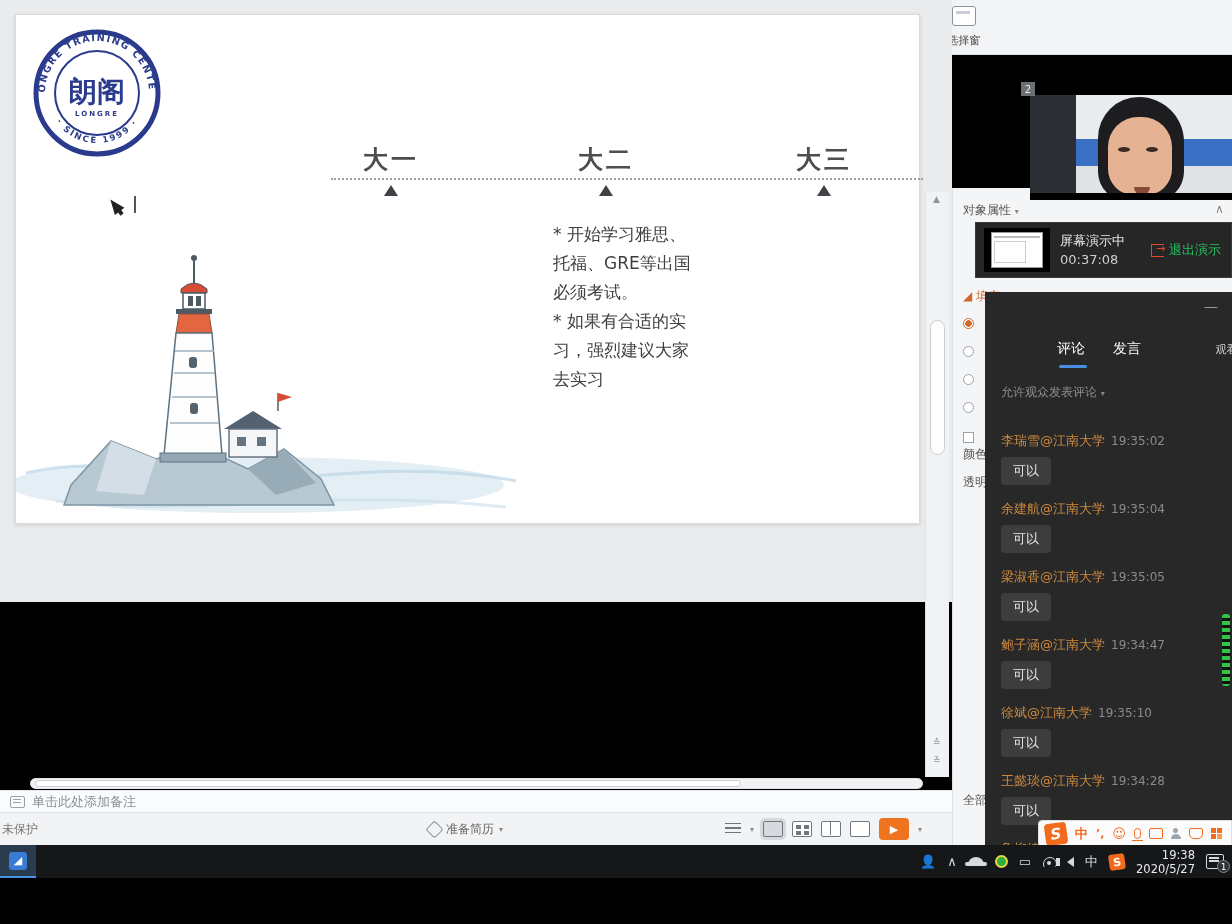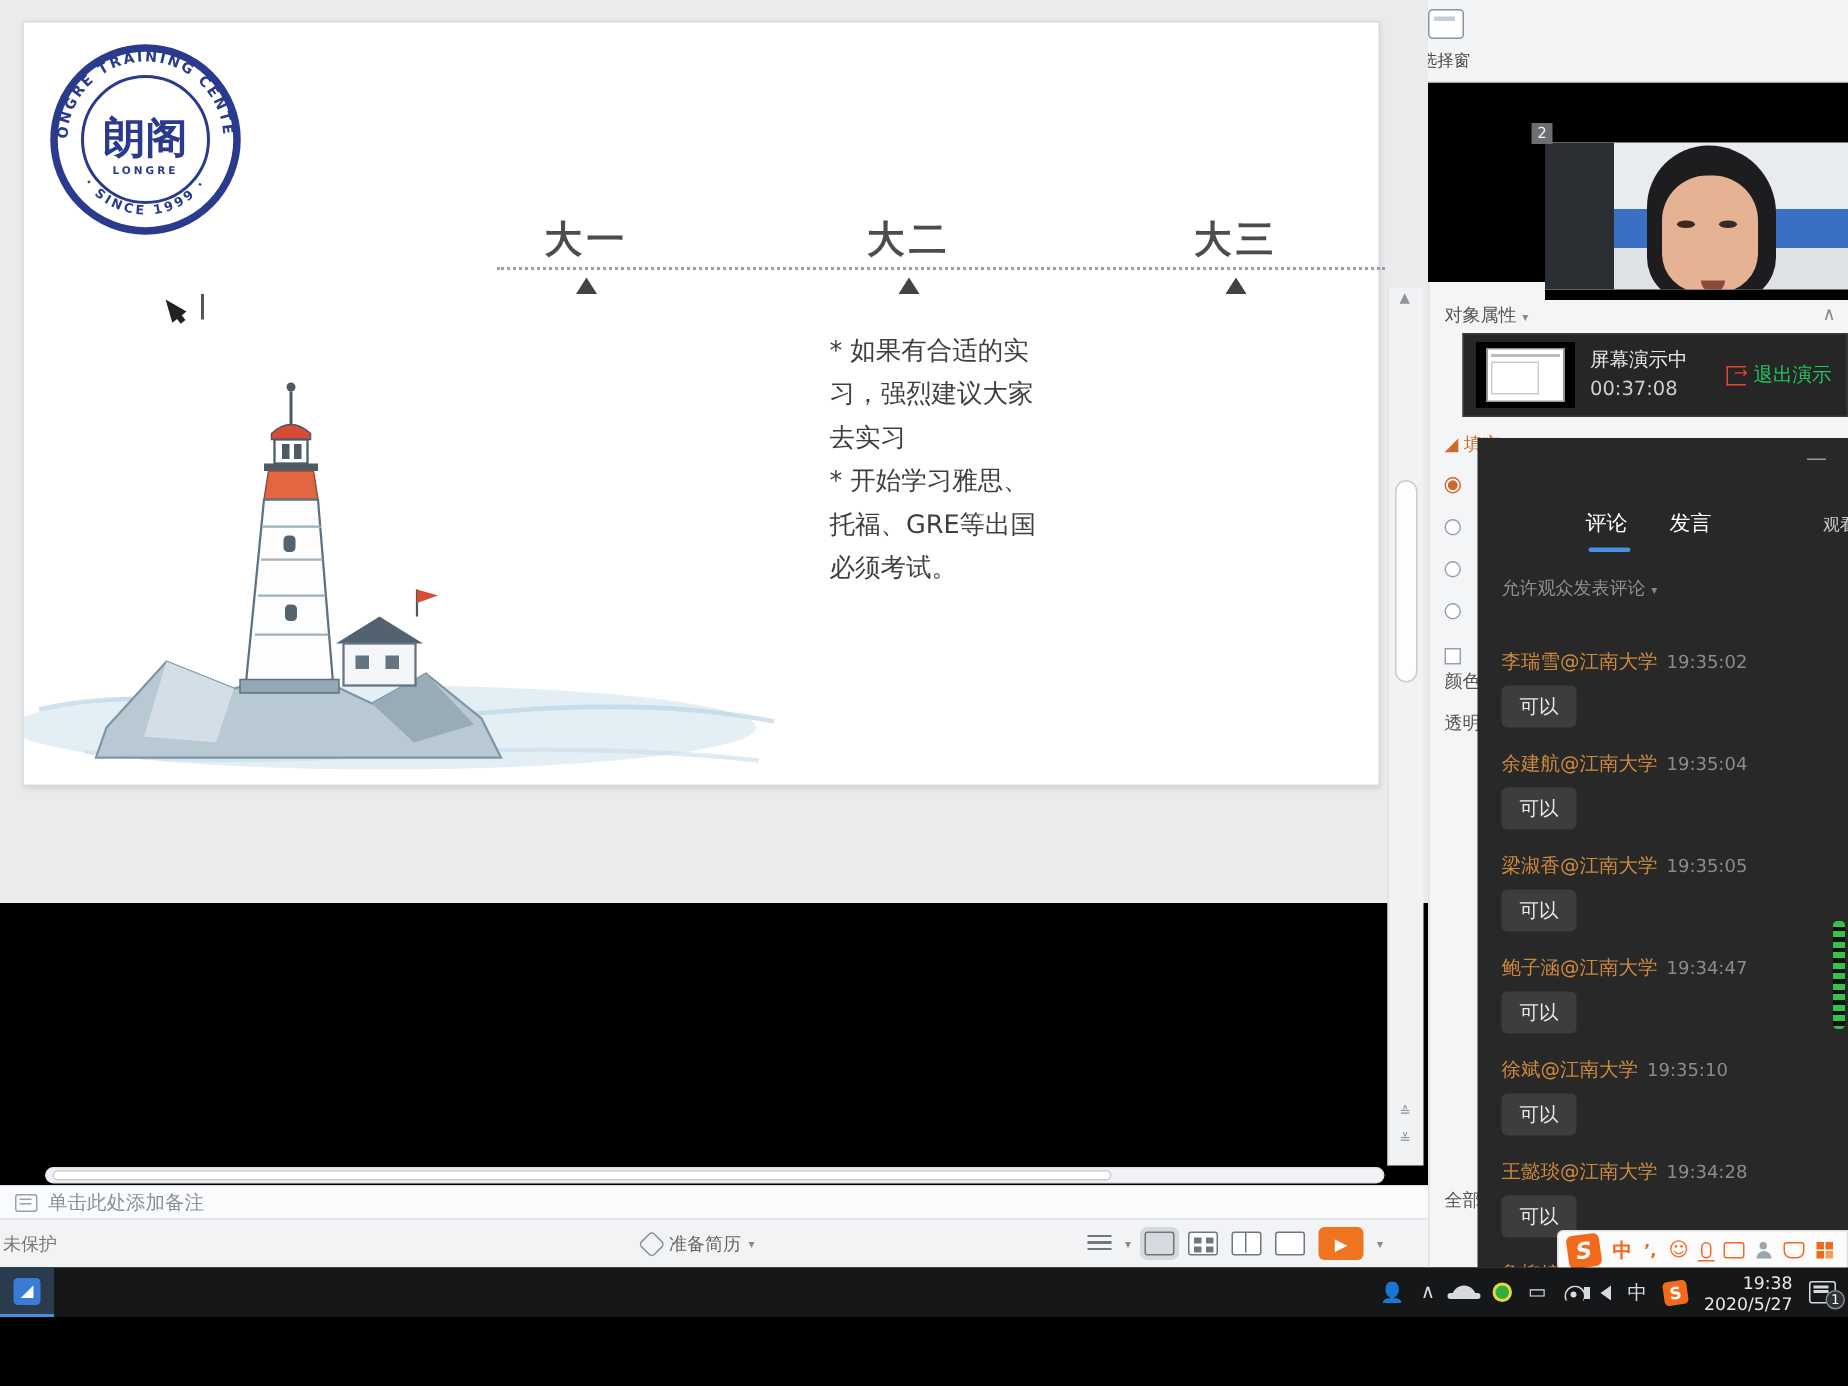--- a/index.html
+++ b/index.html
@@ -363,22 +363,22 @@
     <div class="stage-title" style="left:315px;">大一</div>
     <div class="stage-title" style="left:530px;">大二</div>
     <div class="stage-title" style="left:748px;">大三</div>
     <div class="tri" style="left:368px;"></div>
     <div class="tri" style="left:583px;"></div>
     <div class="tri" style="left:801px;"></div>
 
     <div class="stagecol" style="left:322px;width:140px;">
     </div>
     <div class="stagecol" style="left:537px;width:140px;">
+      <p>* 开始学习雅思、托福、GRE等出国必须考试。</p>
       <p>* 如果有合适的实习，强烈建议大家去实习</p>
-      <p>* 开始学习雅思、托福、GRE等出国必须考试。</p>
     </div>
 
     <svg width="505" height="292" viewBox="0 0 505 292" style="position:absolute;left:0;top:218px;">
       <ellipse cx="240" cy="252" rx="248" ry="28" fill="#e3eef5"></ellipse>
       <path d="M10,240 q60,-14 120,0 q80,12 180,2 q110,-10 190,6" stroke="#bcd6e5" stroke-width="3" fill="none" opacity=".7"></path>
       <path d="M40,268 q80,10 200,2 q140,-8 250,4" stroke="#c9dde9" stroke-width="3" fill="none" opacity=".6"></path>
       <polygon points="55,252 95,208 140,226 185,214 232,236 268,216 305,246 318,272 48,272" fill="#b9c9d3" stroke="#7e95a3" stroke-width="1.5"></polygon>
       <polygon points="95,208 140,226 128,262 80,258" fill="#d3dee6"></polygon>
       <polygon points="232,236 268,216 300,250 260,262" fill="#98acb8"></polygon>
       <line x1="178" y1="28" x2="178" y2="54" stroke="#4c5a64" stroke-width="2"></line>

